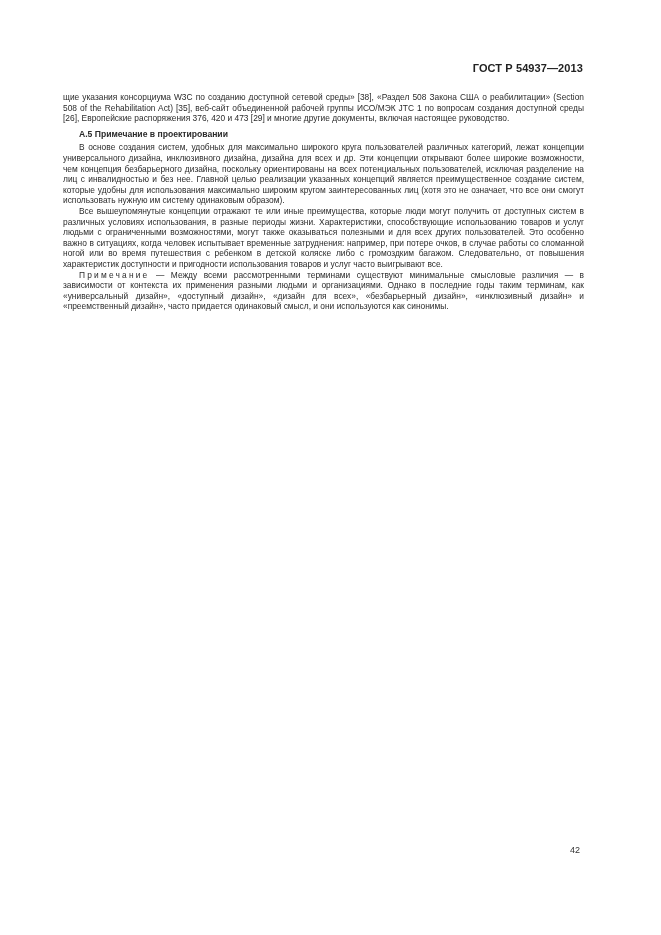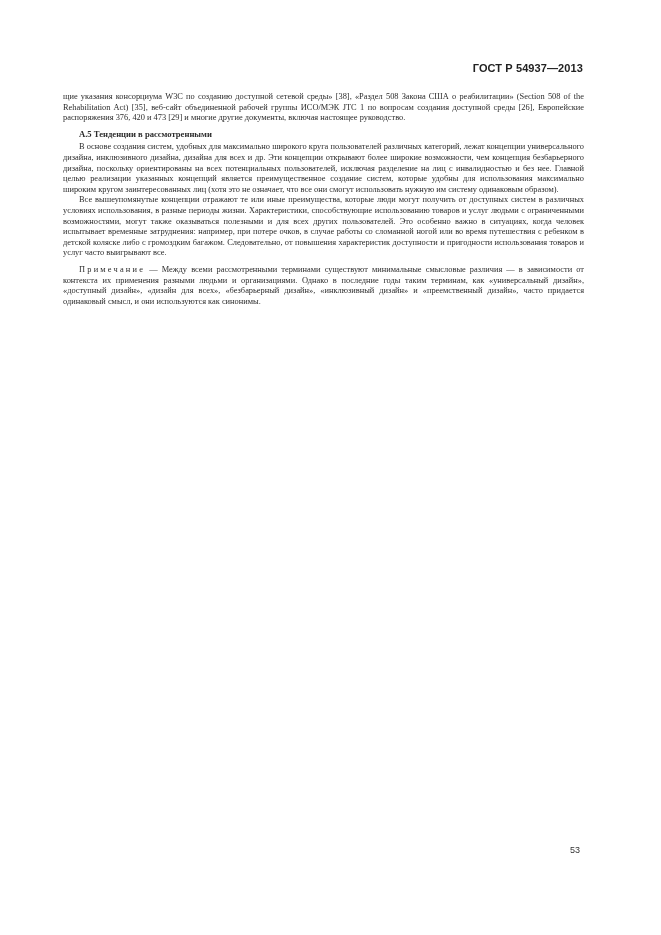--- a/index.html
+++ b/index.html
@@ -1,31 +1,31 @@
 <!DOCTYPE html>
 <html><head>
 <meta charset="utf-8">
 <style>
   html, body { margin:0; padding:0; background:#ffffff; }
   body { width:661px; height:935px; position:relative; overflow:hidden; font-family:"Liberation Sans", sans-serif; color:#2b2b2b; }
   .hdr { position:absolute; top:62px; right:78px; font-size:11px; font-weight:bold; color:#222; letter-spacing:0.1px; }
-  .body { position:absolute; left:63px; top:92px; width:521px; font-size:8.4px; line-height:10.6px;font-family:Liberation Serif, serif; }
+  .body { position:absolute; left:63px; top:92px; width:521px; font-size:8.4px; line-height:10.6px; }
   .p { margin:0; text-align:justify; hyphens:manual; }
   .ind { text-indent:16px; }
   .h { margin:5px 0 3px 16px; font-weight:bold; font-size:8.6px; }
-  .note { margin-top:6px; }
+  .note { margin-top:0; }
   .note-lbl { letter-spacing:2.2px; }
   .pnum { position:absolute; top:845px; left:570px; font-size:9px; color:#333; }
 </style>
 </head>
 <body>
 
 <div class="hdr">ГОСТ Р 54937—2013</div>
 
 <div class="body">
   <p class="p">щие указания консорциума W3C по созданию доступной сетевой среды» [38], «Раздел 508 Закона США о реаби­литации» (Section 508 of the Rehabilitation Act) [35], веб-сайт объединенной рабочей группы ИСО/МЭК JTC 1 по во­просам создания доступной среды [26], Европейские распоряжения 376, 420 и 473 [29] и многие другие документы, включая настоящее руководство.</p>
-  <div class="h">А.5 Тенденции в рассмотренными</div>
+  <div class="h">А.5 Примечание в проектировании</div>
   <p class="p ind">В основе создания систем, удобных для максимально широкого круга пользователей различных категорий, лежат концепции универсального дизайна, инклюзивного дизайна, дизайна для всех и др. Эти концепции откры­вают более широкие возможности, чем концепция безбарьерного дизайна, поскольку ориентированы на всех по­тенциальных пользователей, исключая разделение на лиц с инвалидностью и без нее. Главной целью реализации указанных концепций является преимущественное создание систем, которые удобны для использования макси­мально широким кругом заинтересованных лиц (хотя это не означает, что все они смогут использовать нужную им систему одинаковым образом).</p>
   <p class="p ind">Все вышеупомянутые концепции отражают те или иные преимущества, которые люди могут получить от до­ступных систем в различных условиях использования, в разные периоды жизни. Характеристики, способствующие использованию товаров и услуг людьми с ограниченными возможностями, могут также оказываться полезными и для всех других пользователей. Это особенно важно в ситуациях, когда человек испытывает временные затруд­нения: например, при потере очков, в случае работы со сломанной ногой или во время путешествия с ребенком в детской коляске либо с громоздким багажом. Следовательно, от повышения характеристик доступности и пригод­ности использования товаров и услуг часто выигрывают все.</p>
   <p class="p ind note"><span class="note-lbl">Примечание</span><span> — Между всеми рассмотренными терминами существуют минимальные смысловые раз­личия — в зависимости от контекста их применения разными людьми и организациями. Однако в последние годы таким терминам, как «универсальный дизайн», «доступный дизайн», «дизайн для всех», «безбарьерный дизайн», «инклюзивный дизайн» и «преемственный дизайн», часто придается одинаковый смысл, и они используются как синонимы.</span></p>
 </div>
 
-<div class="pnum">53</div>
+<div class="pnum">42</div>
 
 </body></html>

